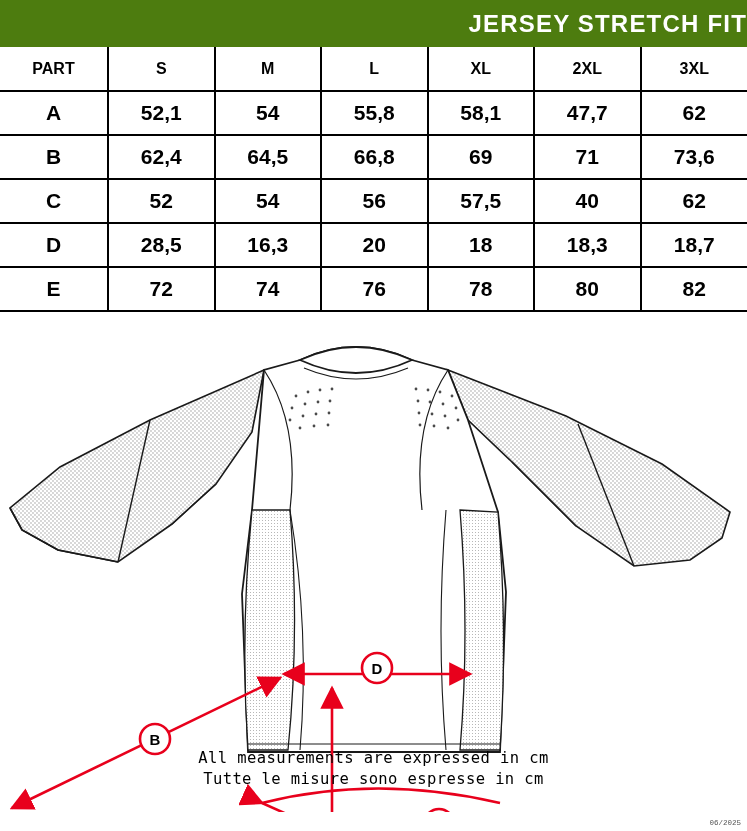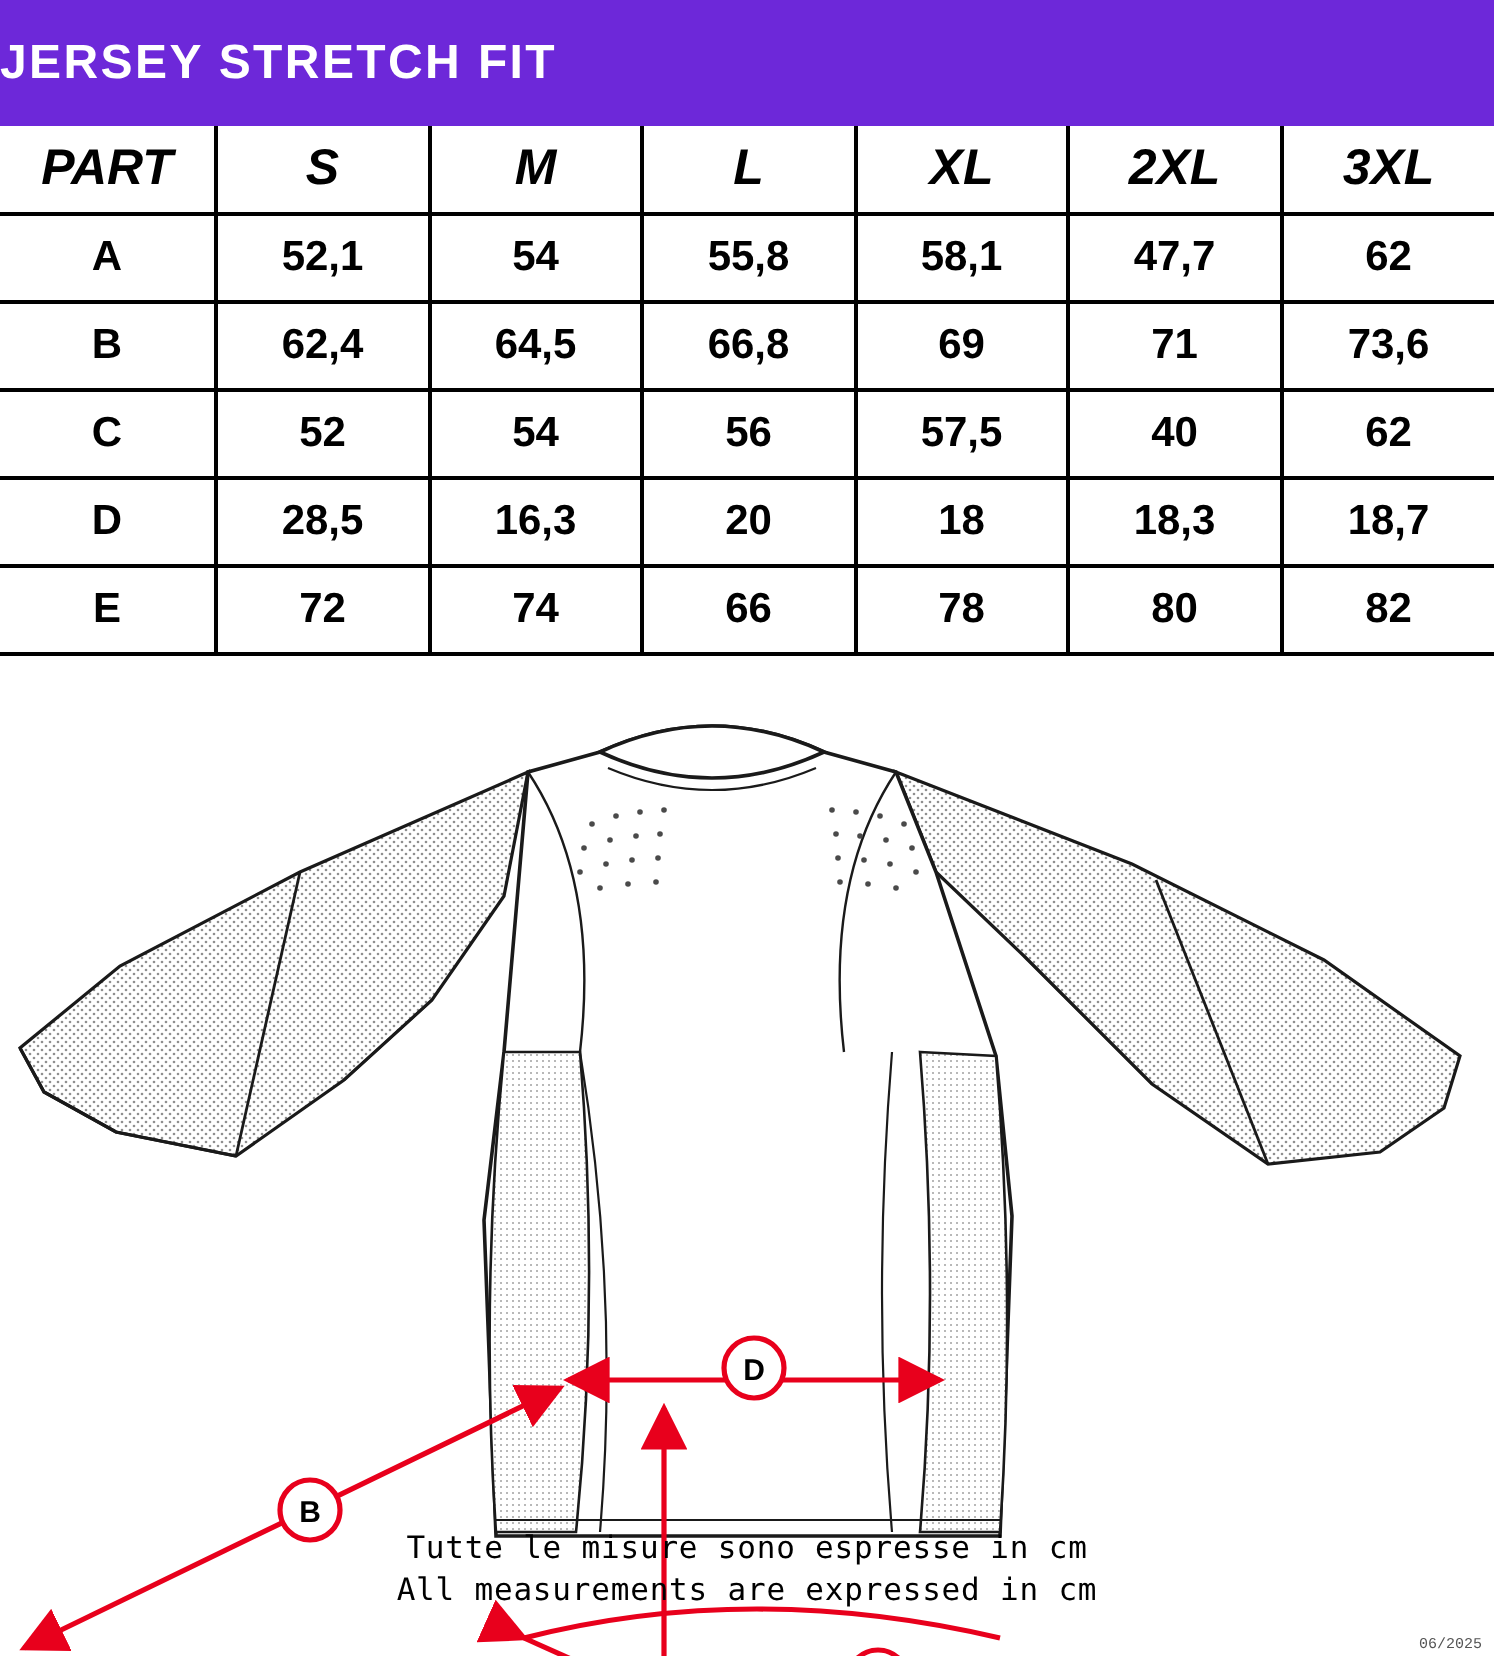--- a/index.html
+++ b/index.html
@@ -12,26 +12,26 @@
     width: 747px;
     height: 831px;
     font-family: "Liberation Sans", sans-serif;
     color: #000;
     position: relative;
     overflow: hidden;
   }
 
   
   .title-bar {
-    background: #6d28d9;
+    background: #4d7c0f;
     color: #ffffff;
-    height: 63px;
+    height: 47px;
     display: flex;
     align-items: center;
-    justify-content: flex-start;
+    justify-content: flex-end;
   }
   .title-bar .title-text {
     font-size: 24px;
     font-weight: bold;
     letter-spacing: 1.2px;
   }
 
   
   .size-table {
     width: 747px;
@@ -43,22 +43,21 @@
     text-align: center;
     font-size: 21px;
     font-weight: bold;
     height: 44px;
     padding: 0;
   }
   .size-table th:first-child, .size-table td:first-child {
     width: 108px;
   }
   .size-table th {
-    font-size: 25px;
-    font-style: italic;
+    font-size: 16px;
   }
   .size-table tr:first-child th {
     border-top: none;
   }
   .size-table th:first-child, .size-table td:first-child {
     border-left: none;
   }
   .size-table th:last-child, .size-table td:last-child {
     border-right: none;
   }
@@ -147,21 +146,21 @@
       <td>16,3</td>
       <td>20</td>
       <td>18</td>
       <td>18,3</td>
       <td>18,7</td>
     </tr>
     <tr>
       <td>E</td>
       <td>72</td>
       <td>74</td>
-      <td>66</td>
+      <td>76</td>
       <td>78</td>
       <td>80</td>
       <td>82</td>
     </tr>
   </tbody>
 </table>
 
 <div class="diagram">
   <svg width="747" height="500" viewBox="0 0 747 500" xmlns="http://www.w3.org/2000/svg">
     <defs>
@@ -311,18 +310,18 @@
       <path d="M668,714 L620,666" stroke="#111" stroke-width="2" stroke-dasharray="2 3"></path>
       <path d="M660,714 L616,670" stroke="#111" stroke-width="2" stroke-dasharray="2 3"></path>
 
       <rect x="508" y="622" width="204" height="58" fill="#ffffff"></rect>
       <text id="logo-line1" x="610" y="648" text-anchor="middle" font-family="DejaVu Sans Mono, monospace" font-size="25" fill="#111">STRETCH</text>
       <text id="logo-line2" x="610" y="676" text-anchor="middle" font-family="DejaVu Sans Mono, monospace" font-size="25" fill="#111">FIT</text>
     </g>
   </svg>
 
   <div class="footer-notes">
+    <div>All measurements are expressed in cm</div>
     <div>Tutte le misure sono espresse in cm</div>
-    <div>All measurements are expressed in cm</div>
   </div>
 </div>
 
 <div class="date-stamp">06/2025</div>
 
 </body></html>

